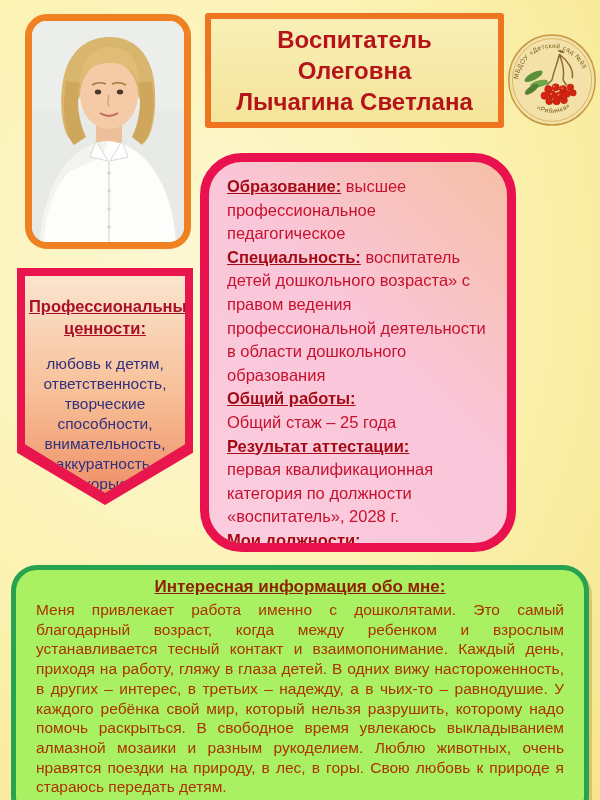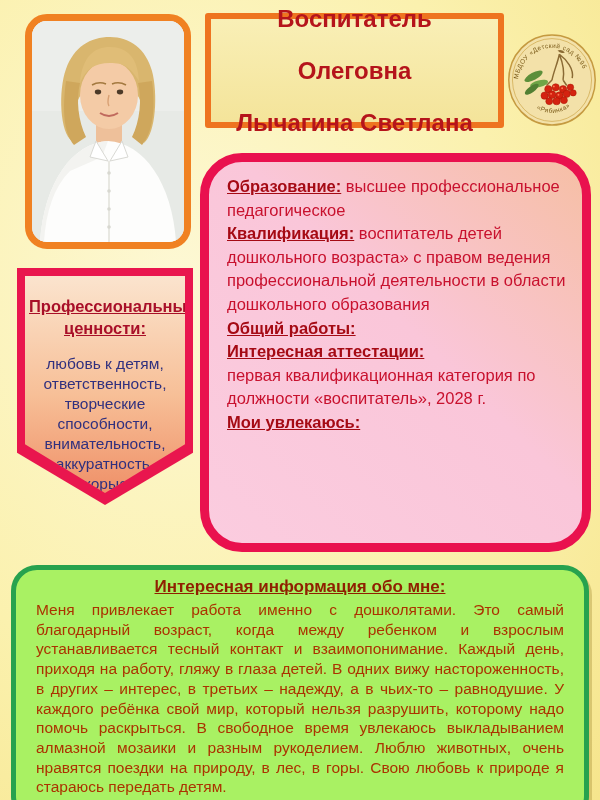--- a/index.html
+++ b/index.html
@@ -10,39 +10,39 @@
   
   .photo-frame{position:absolute;left:25px;top:14px;width:152px;height:221px;
                border:7px solid #f08122;border-radius:22px;overflow:hidden;background:#e7eae6;}
   .photo-frame svg{display:block;}
 
   
   .title-box{position:absolute;left:205px;top:13px;width:287px;height:103px;
              border:6px solid #ee7420;border-radius:3px;
              background:linear-gradient(180deg,#f9efb6 0%,#f4e49a 100%);
              display:flex;flex-direction:column;align-items:center;justify-content:center;
-             color:#b5141b;font-weight:bold;font-size:24px;line-height:31px;text-align:center;gap:21px;}
+             color:#b5141b;font-weight:bold;font-size:24px;line-height:31px;text-align:center;}
 
   
   .logo{position:absolute;left:506px;top:32px;width:92px;height:96px;}
 
   
   .pennant{position:absolute;left:17px;top:268px;width:176px;height:237px;
            background:#e9164e;
            clip-path:polygon(0 0,100% 0,100% 78%,50% 100%,0 78%);}
   .pennant-inner{position:absolute;left:8px;right:8px;top:8px;bottom:12px;
            background:linear-gradient(180deg,#fbe4ce 0%,#f7bf97 55%,#ef9068 100%);
            clip-path:polygon(0 0,100% 0,100% 77.5%,50% 100%,0 77.5%);
            text-align:center;padding-top:19px;box-sizing:border-box;}
   .pennant-title{color:#a80f28;font-weight:bold;font-size:16.5px;line-height:22px;
                  text-decoration:underline;padding:0 4px;}
   .pennant-values{margin-top:15px;color:#30307e;font-size:15.5px;line-height:20px;padding:0 12px;}
 
   
-  .info-box{position:absolute;left:200px;top:153px;width:391px;height:399px;box-sizing:border-box;
+  .info-box{position:absolute;left:200px;top:153px;width:316px;height:399px;box-sizing:border-box;
             border:9px solid #e9114e;border-radius:42px;
             background:linear-gradient(225deg,#f6bfa5 0%,#fac6d9 45%,#fbccdf 100%);
             padding:13px 10px 10px 18px;overflow:hidden;}
   .info-line{color:#c8112e;font-size:16.5px;line-height:23.6px;}
   .info-label{color:#a50a14;font-weight:bold;text-decoration:underline;}
 
   
   .about-box{position:absolute;left:11px;top:565px;width:578px;height:257px;box-sizing:border-box;
              border:5px solid #27a24e;border-radius:26px;background:#a9f163;
              box-shadow:3px 4px 0 rgba(146,120,30,0.30);
@@ -143,25 +143,26 @@
 
   <div class="pennant">
     <div class="pennant-inner">
       <div class="pennant-title">Профессиональные ценности:</div>
       <div class="pennant-values">любовь к детям, ответственность, творческие способности, внимательность, аккуратность, бескорыстие</div>
     </div>
   </div>
 
   <div class="info-box">
     <div class="info-line"><span class="info-label">Образование:</span><span> высшее профессиональное педагогическое</span></div>
-    <div class="info-line"><span class="info-label">Квалификация:</span><span> воспитатель детей дошкольного возраста» с правом ведения профессиональной деятельности в области дошкольного образования</span></div>
+    <div class="info-line"><span class="info-label">Специальность:</span><span> воспитатель детей дошкольного возраста» с правом ведения профессиональной деятельности в области дошкольного образования</span></div>
     <div class="info-line"><span class="info-label">Общий работы:</span><span></span></div>
-    <div class="info-line"><span class="info-label">Интересная аттестации:</span><span></span></div>
+    <div class="info-line"><span class="info-label"></span><span>Общий стаж – 25 года</span></div>
+    <div class="info-line"><span class="info-label">Результат аттестации:</span><span></span></div>
     <div class="info-line"><span class="info-label"></span><span>первая квалификационная категория по должности «воспитатель», 2028 г.</span></div>
-    <div class="info-line"><span class="info-label">Мои увлекаюсь:</span><span></span></div>
+    <div class="info-line"><span class="info-label">Мои должности:</span><span></span></div>
   </div>
 
   <div class="about-box">
     <div class="about-title">Интересная информация обо мне: </div>
     <div class="about-text">Меня привлекает работа именно с дошколятами. Это самый благодарный возраст, когда между ребенком и взрослым устанавливается тесный контакт и взаимопонимание. Каждый день, приходя на работу, гляжу в глаза детей. В одних вижу настороженность, в других – интерес, в третьих – надежду, а в чьих-то – равнодушие. У каждого ребёнка свой мир, который нельзя разрушить, которому надо помочь раскрыться. В свободное время увлекаюсь выкладыванием алмазной мозаики и разным рукоделием. Люблю животных, очень нравятся поездки на природу, в лес, в горы. Свою любовь к природе я стараюсь передать детям.</div>
   </div>
 
 </div>
 
 </body></html>

